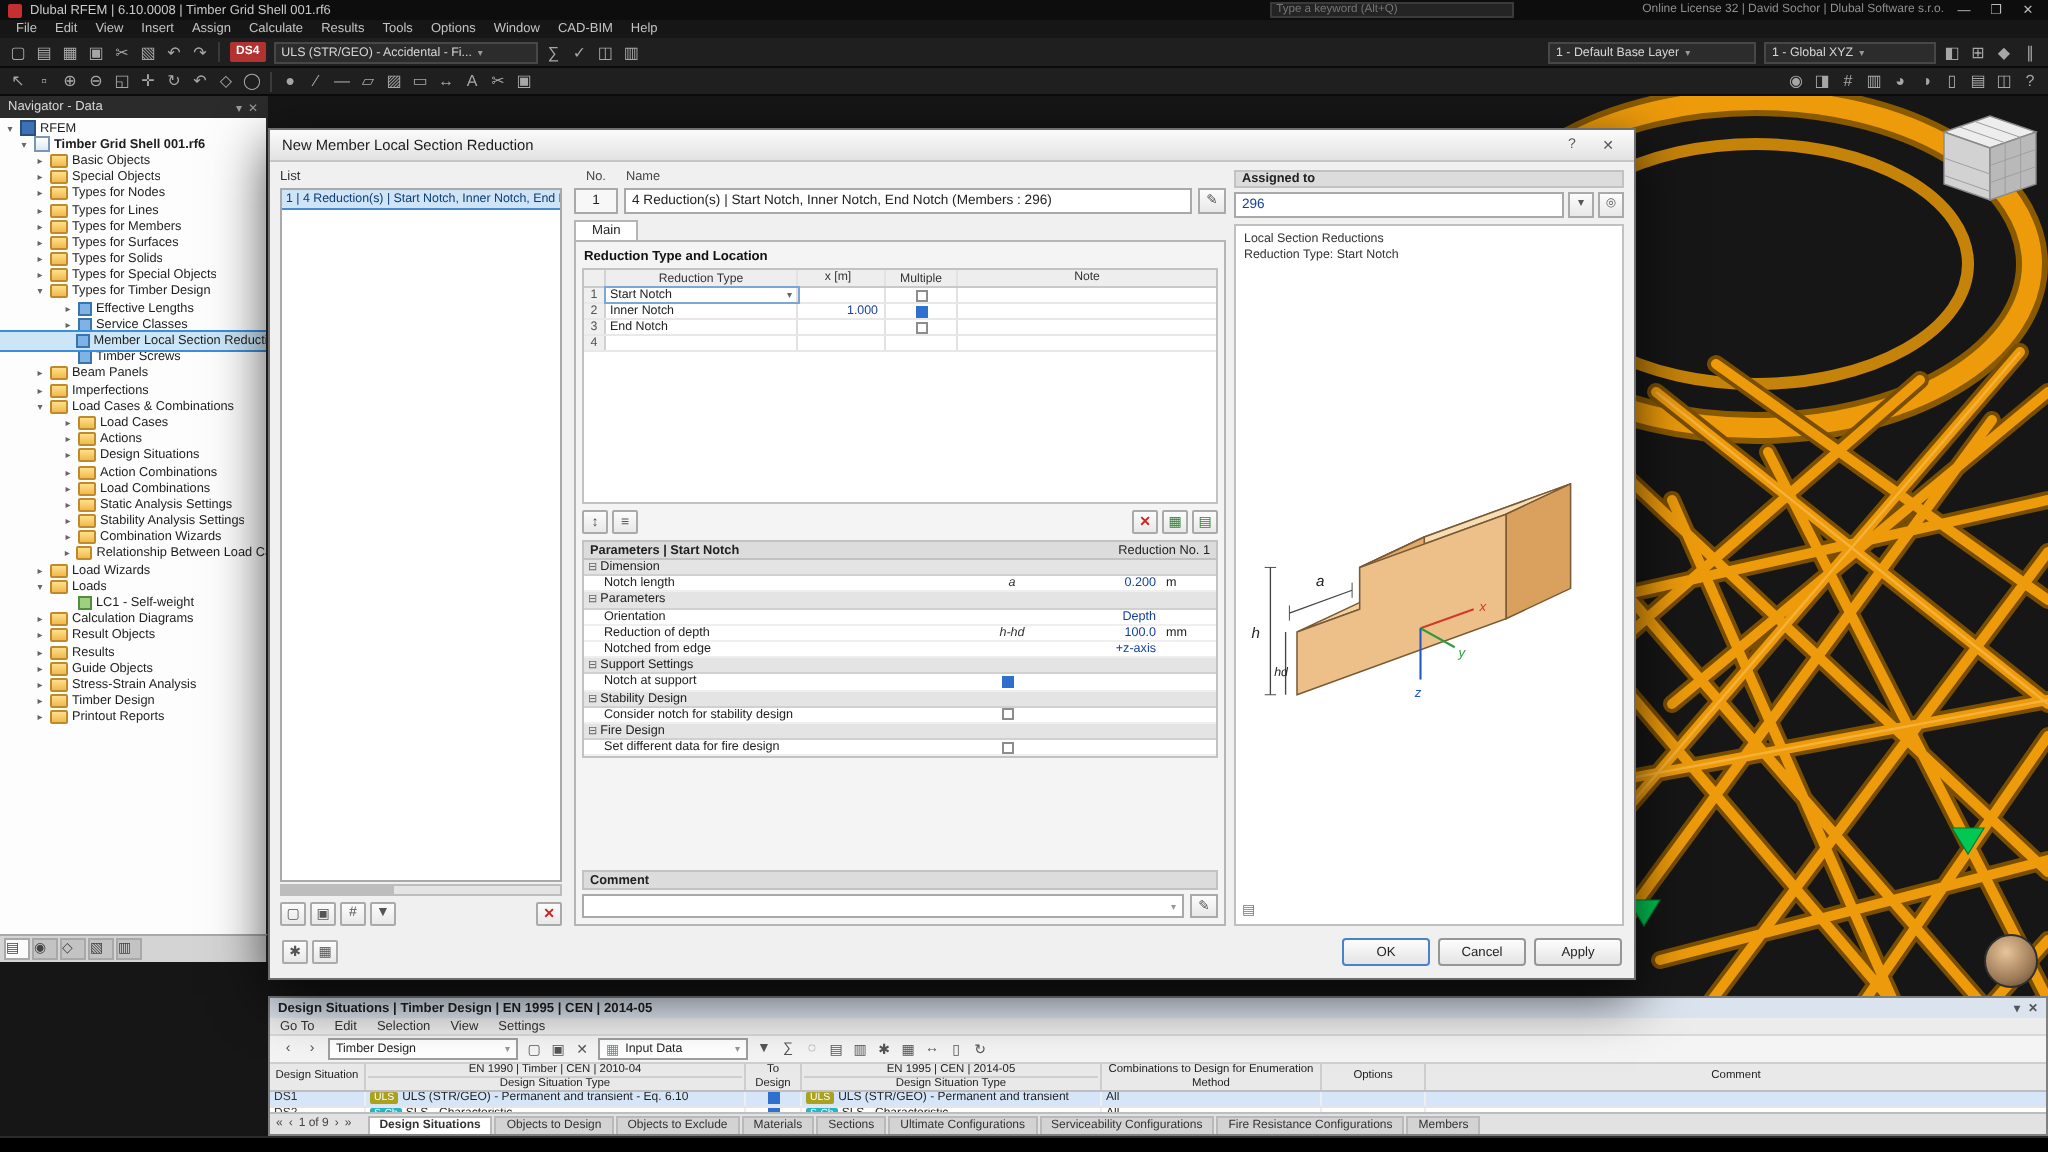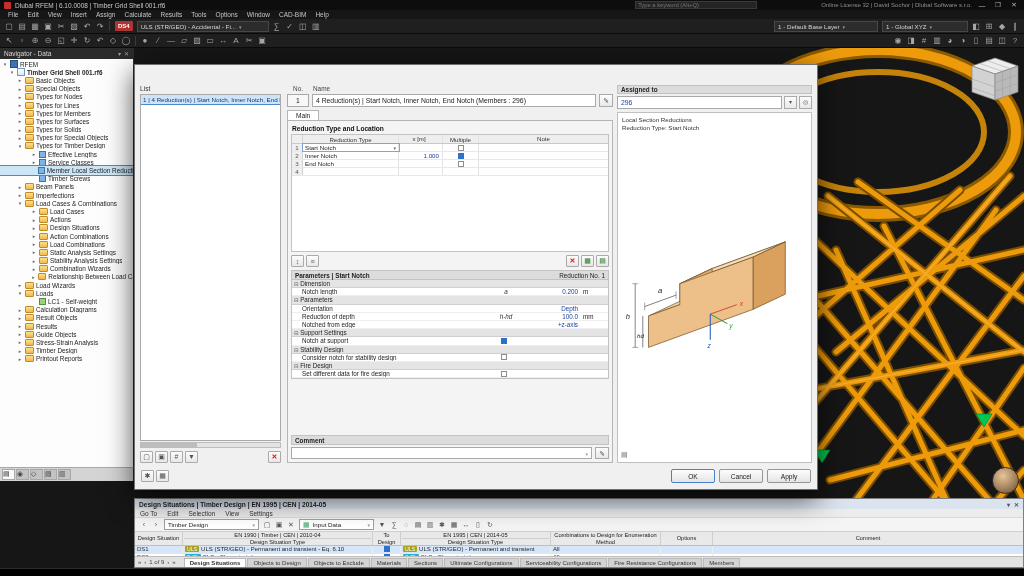--- a/index.html
+++ b/index.html
@@ -586,20 +586,26 @@
 <div class="navtabs">
 
 <span class="ntab active">▤</span>
     <span class="ntab">◉</span>
     <span class="ntab">◇</span>
     <span class="ntab">▧</span>
     <span class="ntab">▥</span>
   </div>
 
 <div class="dlg">
+  <div class="dlg-title">
+    <span>New Member Local Section Reduction</span>
+    <span class="spacer"></span>
+    <span class="dt-ico">?</span>
+    <span class="dt-ico close">✕</span>
+  </div>
 
   <div class="dlg-list">
     <div class="sec-lbl">List</div>
     <div class="listbox">
 
     <div class="list-item lsel">1 | 4 Reduction(s) | Start Notch, Inner Notch, End Notch (M</div>
       </div>
     <div class="hscroll">
         <div class="thumb"></div>
       </div>

